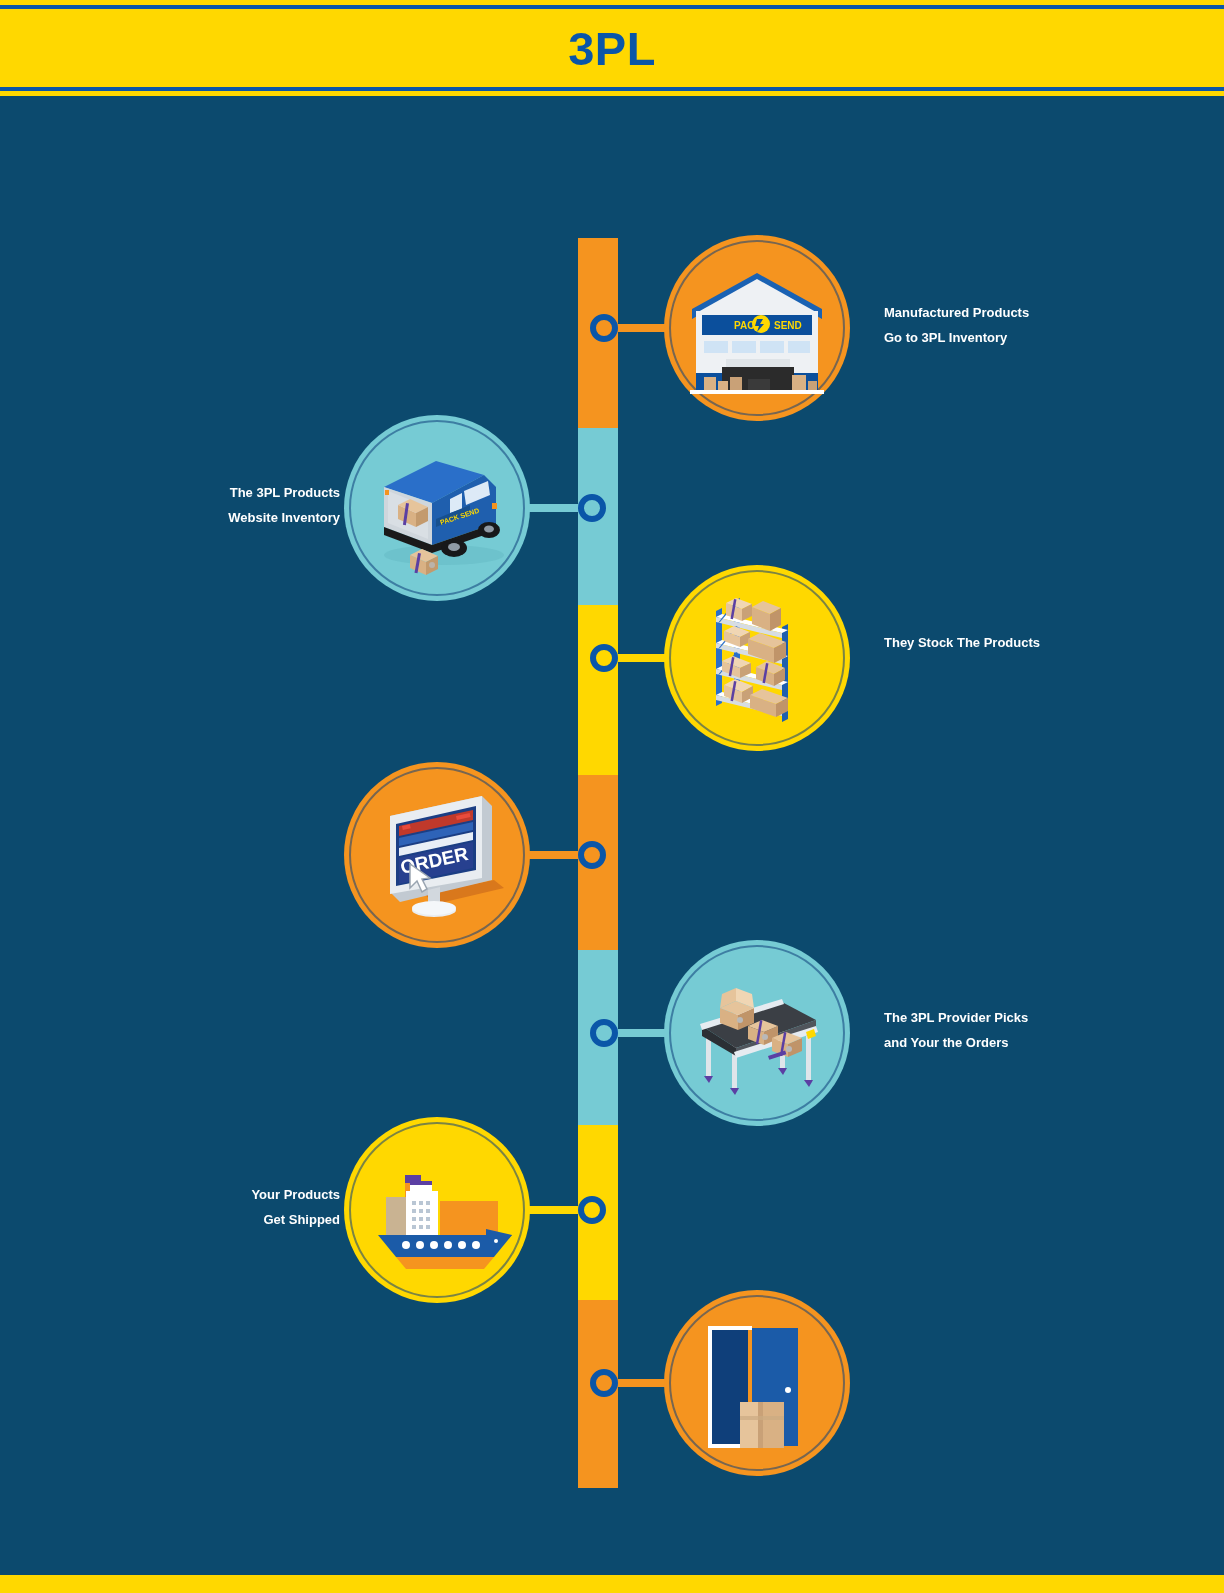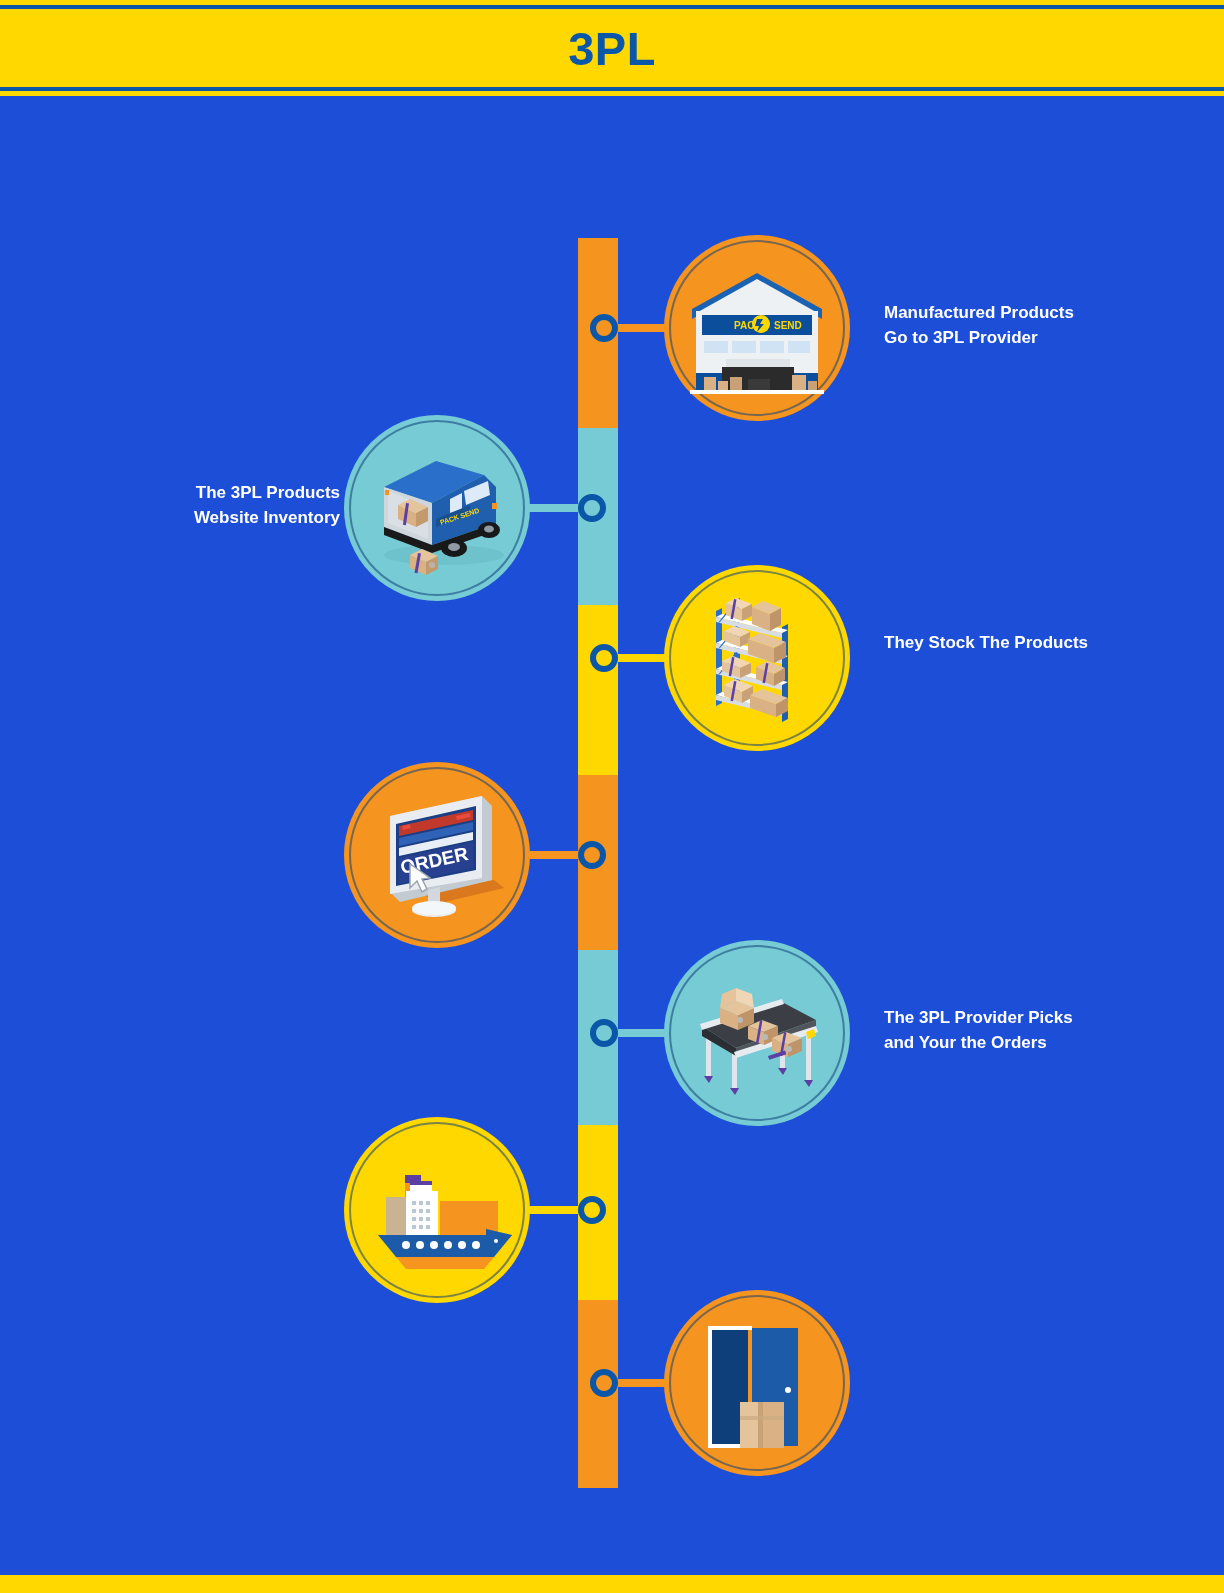--- a/index.html
+++ b/index.html
@@ -7,21 +7,21 @@
     width: 1224px;
     height: 1593px;
     background: #0a56a8;
     font-family: "Liberation Sans", sans-serif;
     overflow: hidden;
   }
   .page {
     position: relative;
     width: 1224px;
     height: 1593px;
-    background: #1d4ed8;
+    background: #0c4a6e;
   }
 
   
   .header-wrap { position: absolute; left: 0; top: 0; width: 1224px; }
   .hdr-stripe-thin { width: 100%; height: 5px; background: #ffd800; }
   .hdr-stripe-gap  { width: 100%; height: 4px; background: #0a56a8; }
   .hdr-band {
     width: 100%; height: 78px; background: #ffd800;
     display: flex; align-items: center; justify-content: center;
   }
@@ -50,21 +50,21 @@
     border-radius: 50%;
     border: 2px solid #0f3f7a;
     opacity: .55;
   }
   .bubble-right { left: 664px; }
   .bubble-left  { left: 344px; }
 
   .label {
     position: absolute;
     color: #ffffff;
-    font-size: 17px;
+    font-size: 13px;
     font-weight: bold;
     line-height: 25px;
     top: 72px;
   }
   .label-right { left: 884px; text-align: left; width: 300px; }
   .label-left  { right: 884px; text-align: right; width: 300px; }
 
   
   .connector { position: absolute; top: 86px; height: 28px; }
   .conn-line { position: absolute; top: 10px; height: 8px; }
@@ -141,21 +141,21 @@
         <rect x="128" y="140" width="14" height="15" fill="#d9b184"></rect>
         <rect x="144" y="146" width="9" height="9" fill="#c9a177"></rect>
         <rect x="84" y="144" width="22" height="11" fill="#3a3a3a"></rect>
 
         <rect x="26" y="155" width="134" height="4" fill="#ffffff"></rect>
       </svg>
     </div>
 
     <div class="label label-right">
       <div>Manufactured Products</div>
-      <div>Go to 3PL Provider</div>
+      <div>Go to 3PL Inventory</div>
     </div>
   </div>
 
   <div class="row" style="top:408px;">
     <div class="connector" style="left:516px;width:90px;">
       <div class="conn-line" style="left:0px;width:76px;background:#76cbd4;"></div>
       <div class="node" style="left:62px;background:#76cbd4;"></div>
     </div>
 
     <div class="bubble bubble-left" style="background:#76cbd4;">
@@ -417,20 +417,24 @@
             <circle cx="104" cy="128" r="4"></circle>
           <circle cx="118" cy="128" r="4"></circle>
             <circle cx="132" cy="128" r="4"></circle>
         </g>
         <circle cx="152" cy="124" r="2" fill="#ffffff"></circle>
 
         <path d="M52 140 L150 140 L140 152 L62 152 Z" fill="#f5941f"></path>
       </svg>
     </div>
 
+    <div class="label label-left">
+      <div>Your Products</div>
+      <div>Get Shipped</div>
+    </div>
   </div>
 
   <div class="row" style="top:1283px;">
     <div class="connector" style="left:590px;width:90px;">
       <div class="conn-line" style="left:14px;width:76px;background:#f5941f;"></div>
       <div class="node" style="left:0px;background:#f5941f;"></div>
     </div>
 
     <div class="bubble bubble-right" style="background:#f5941f;">
       <div class="ring"></div>

